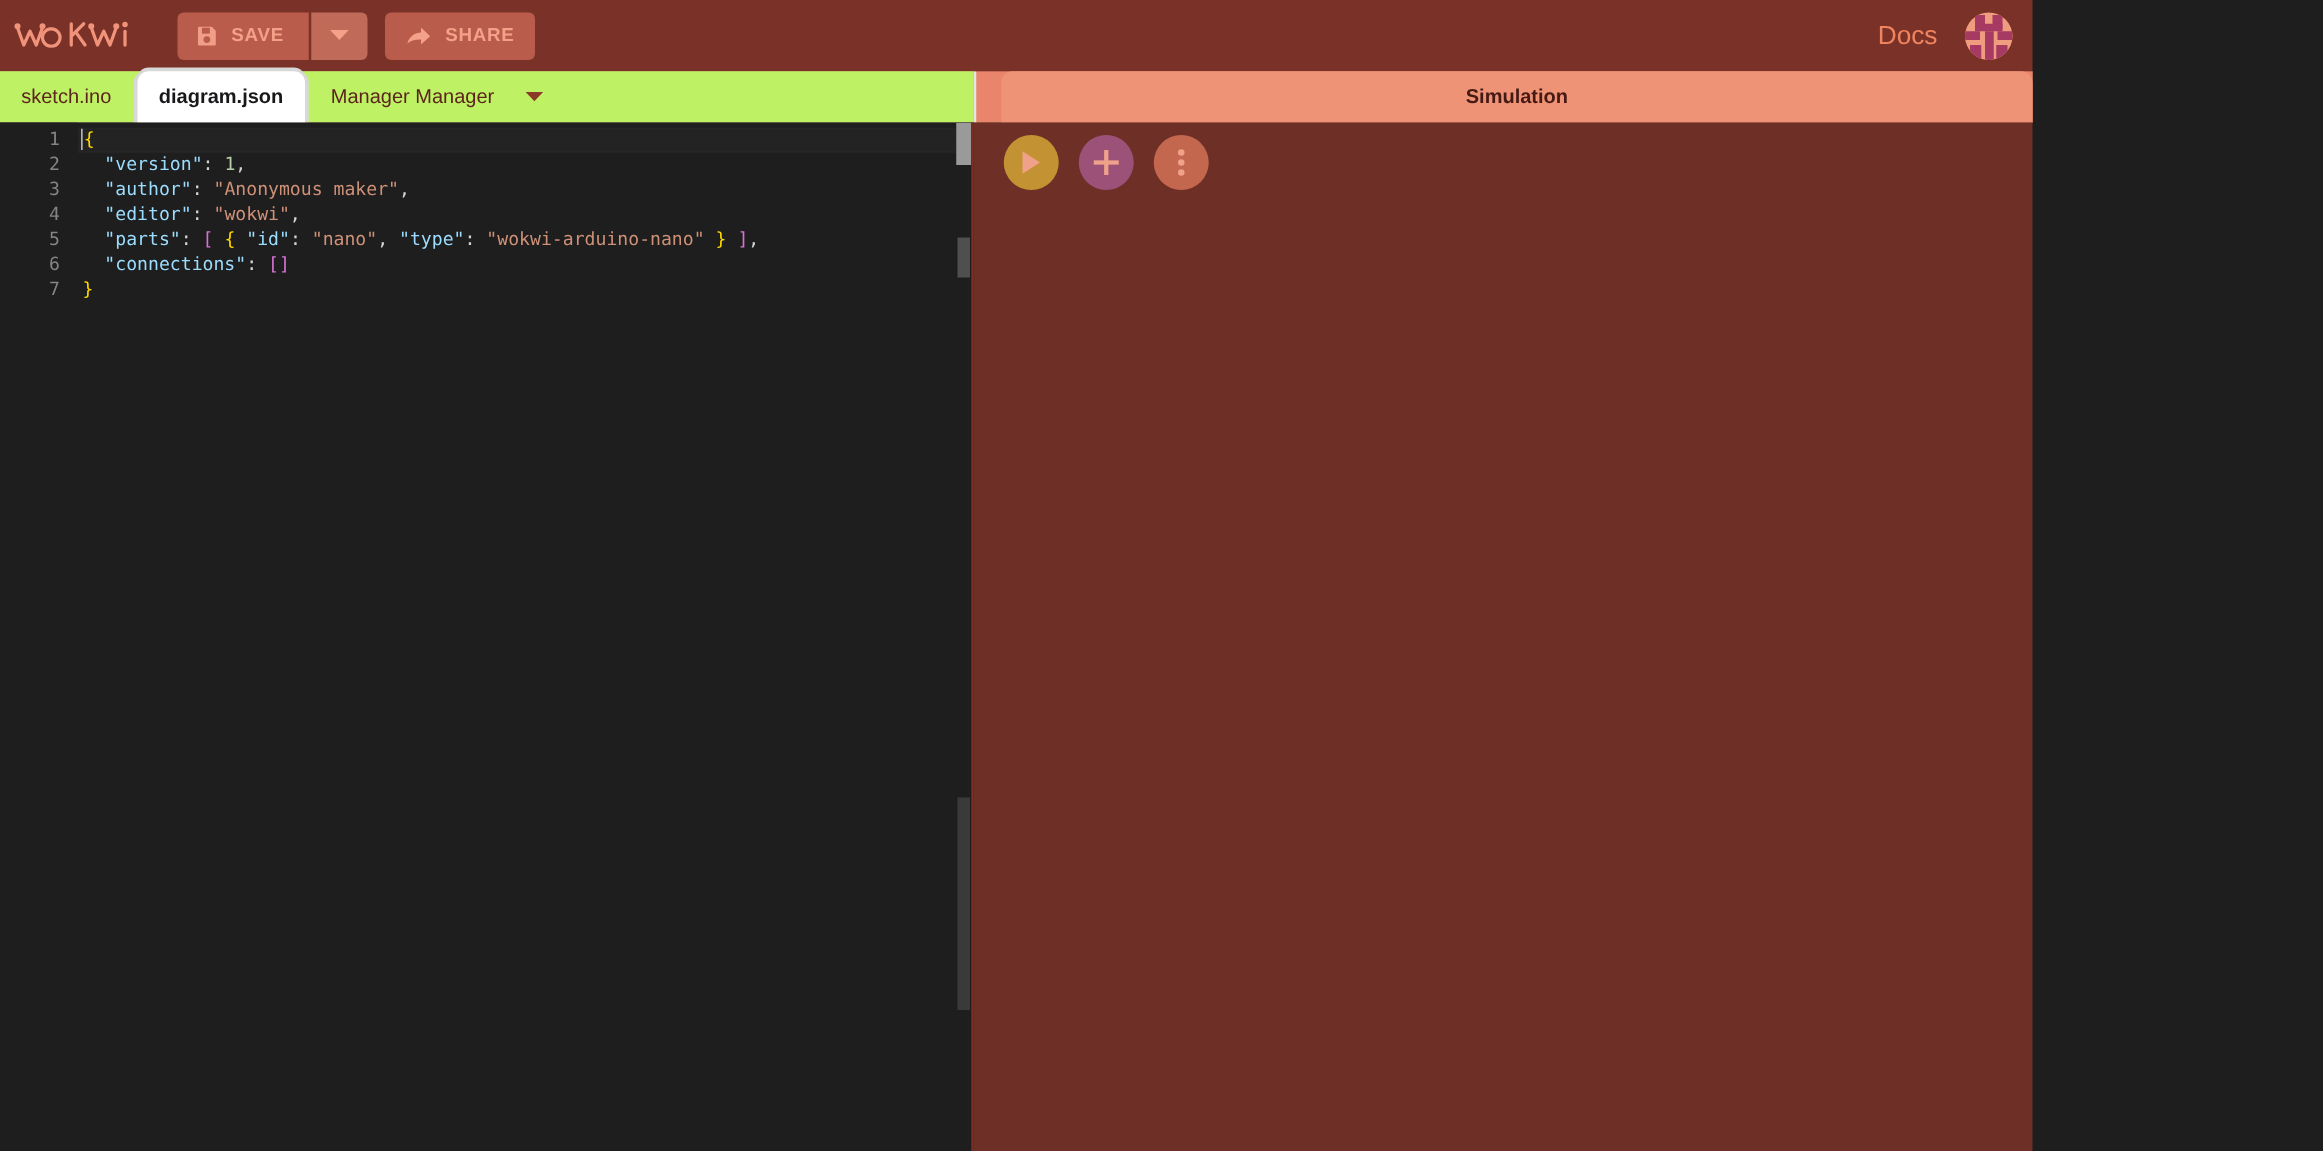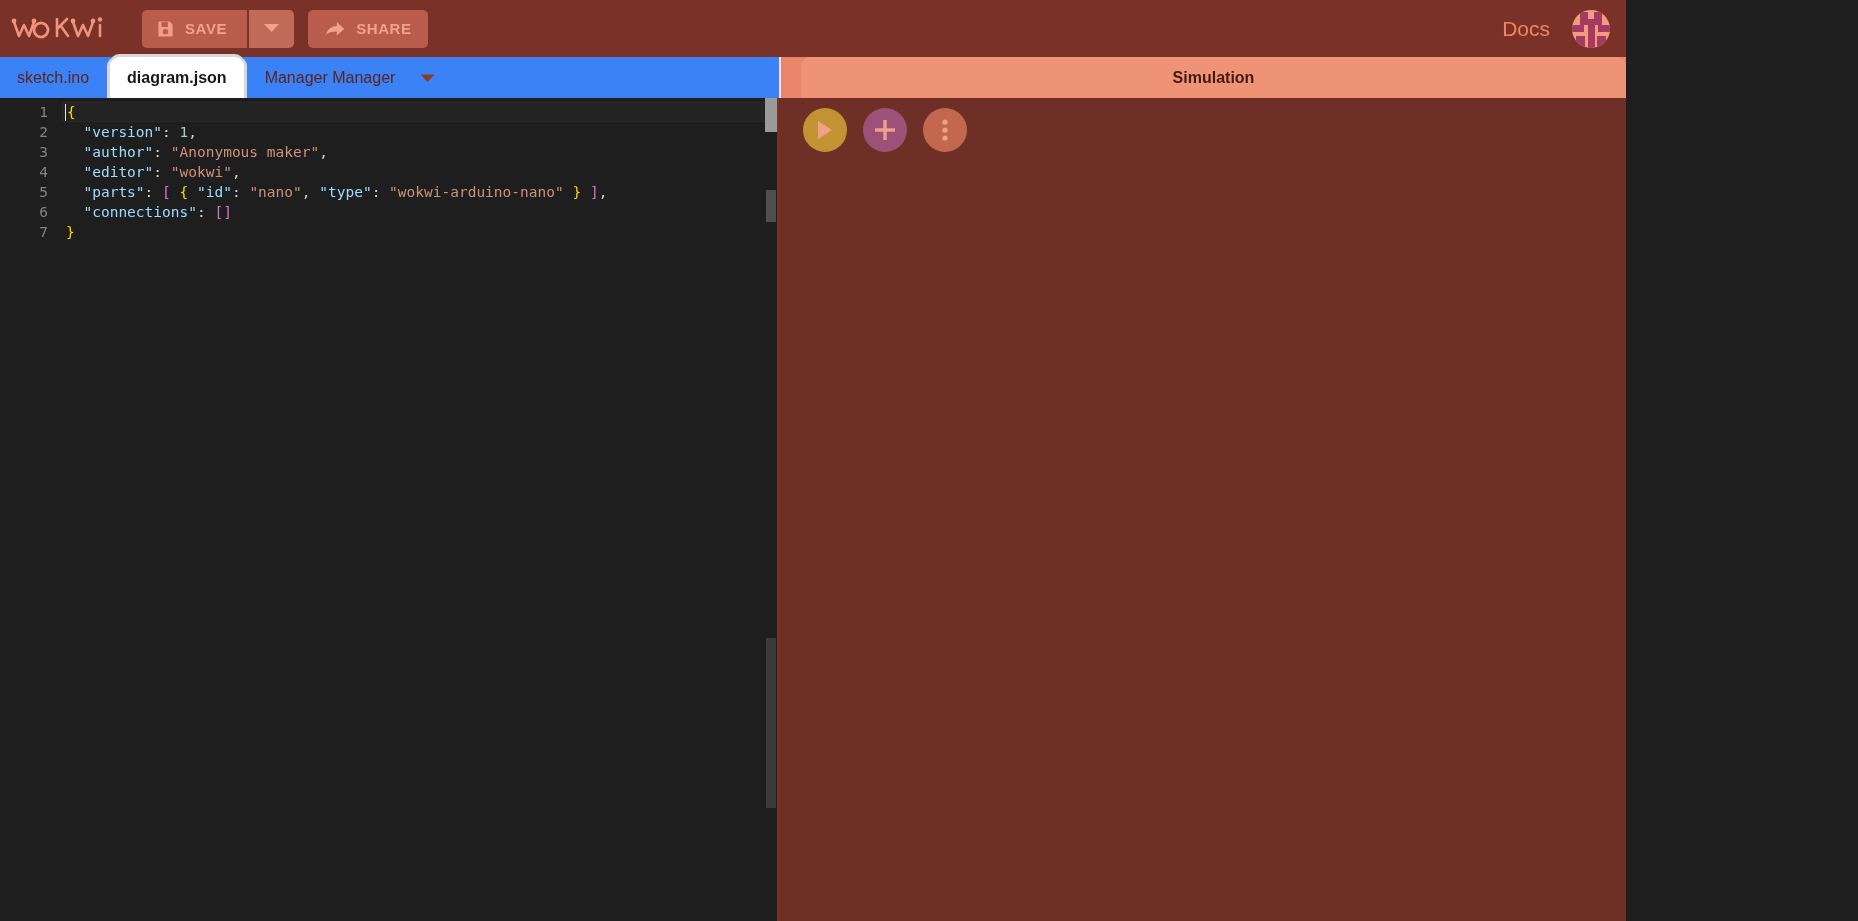--- a/index.html
+++ b/index.html
@@ -73,21 +73,21 @@
 
   
   .tabrow {
     height: 41px; flex: 0 0 41px;
     display: flex;
     background: #e8856a;
   }
   .tabs-left {
     width: 779px; flex: 0 0 779px;
     display: flex; align-items: center;
-    background: #3b82f6;
+    background: #bef264;
     position: relative;
   }
   .tab {
     height: 41px;
     display: flex; align-items: center; justify-content: center;
     padding: 0 17px;
     font-size: 16px;
     color: #5c241c;
     cursor: pointer;
     font-family: "Liberation Sans", sans-serif;

